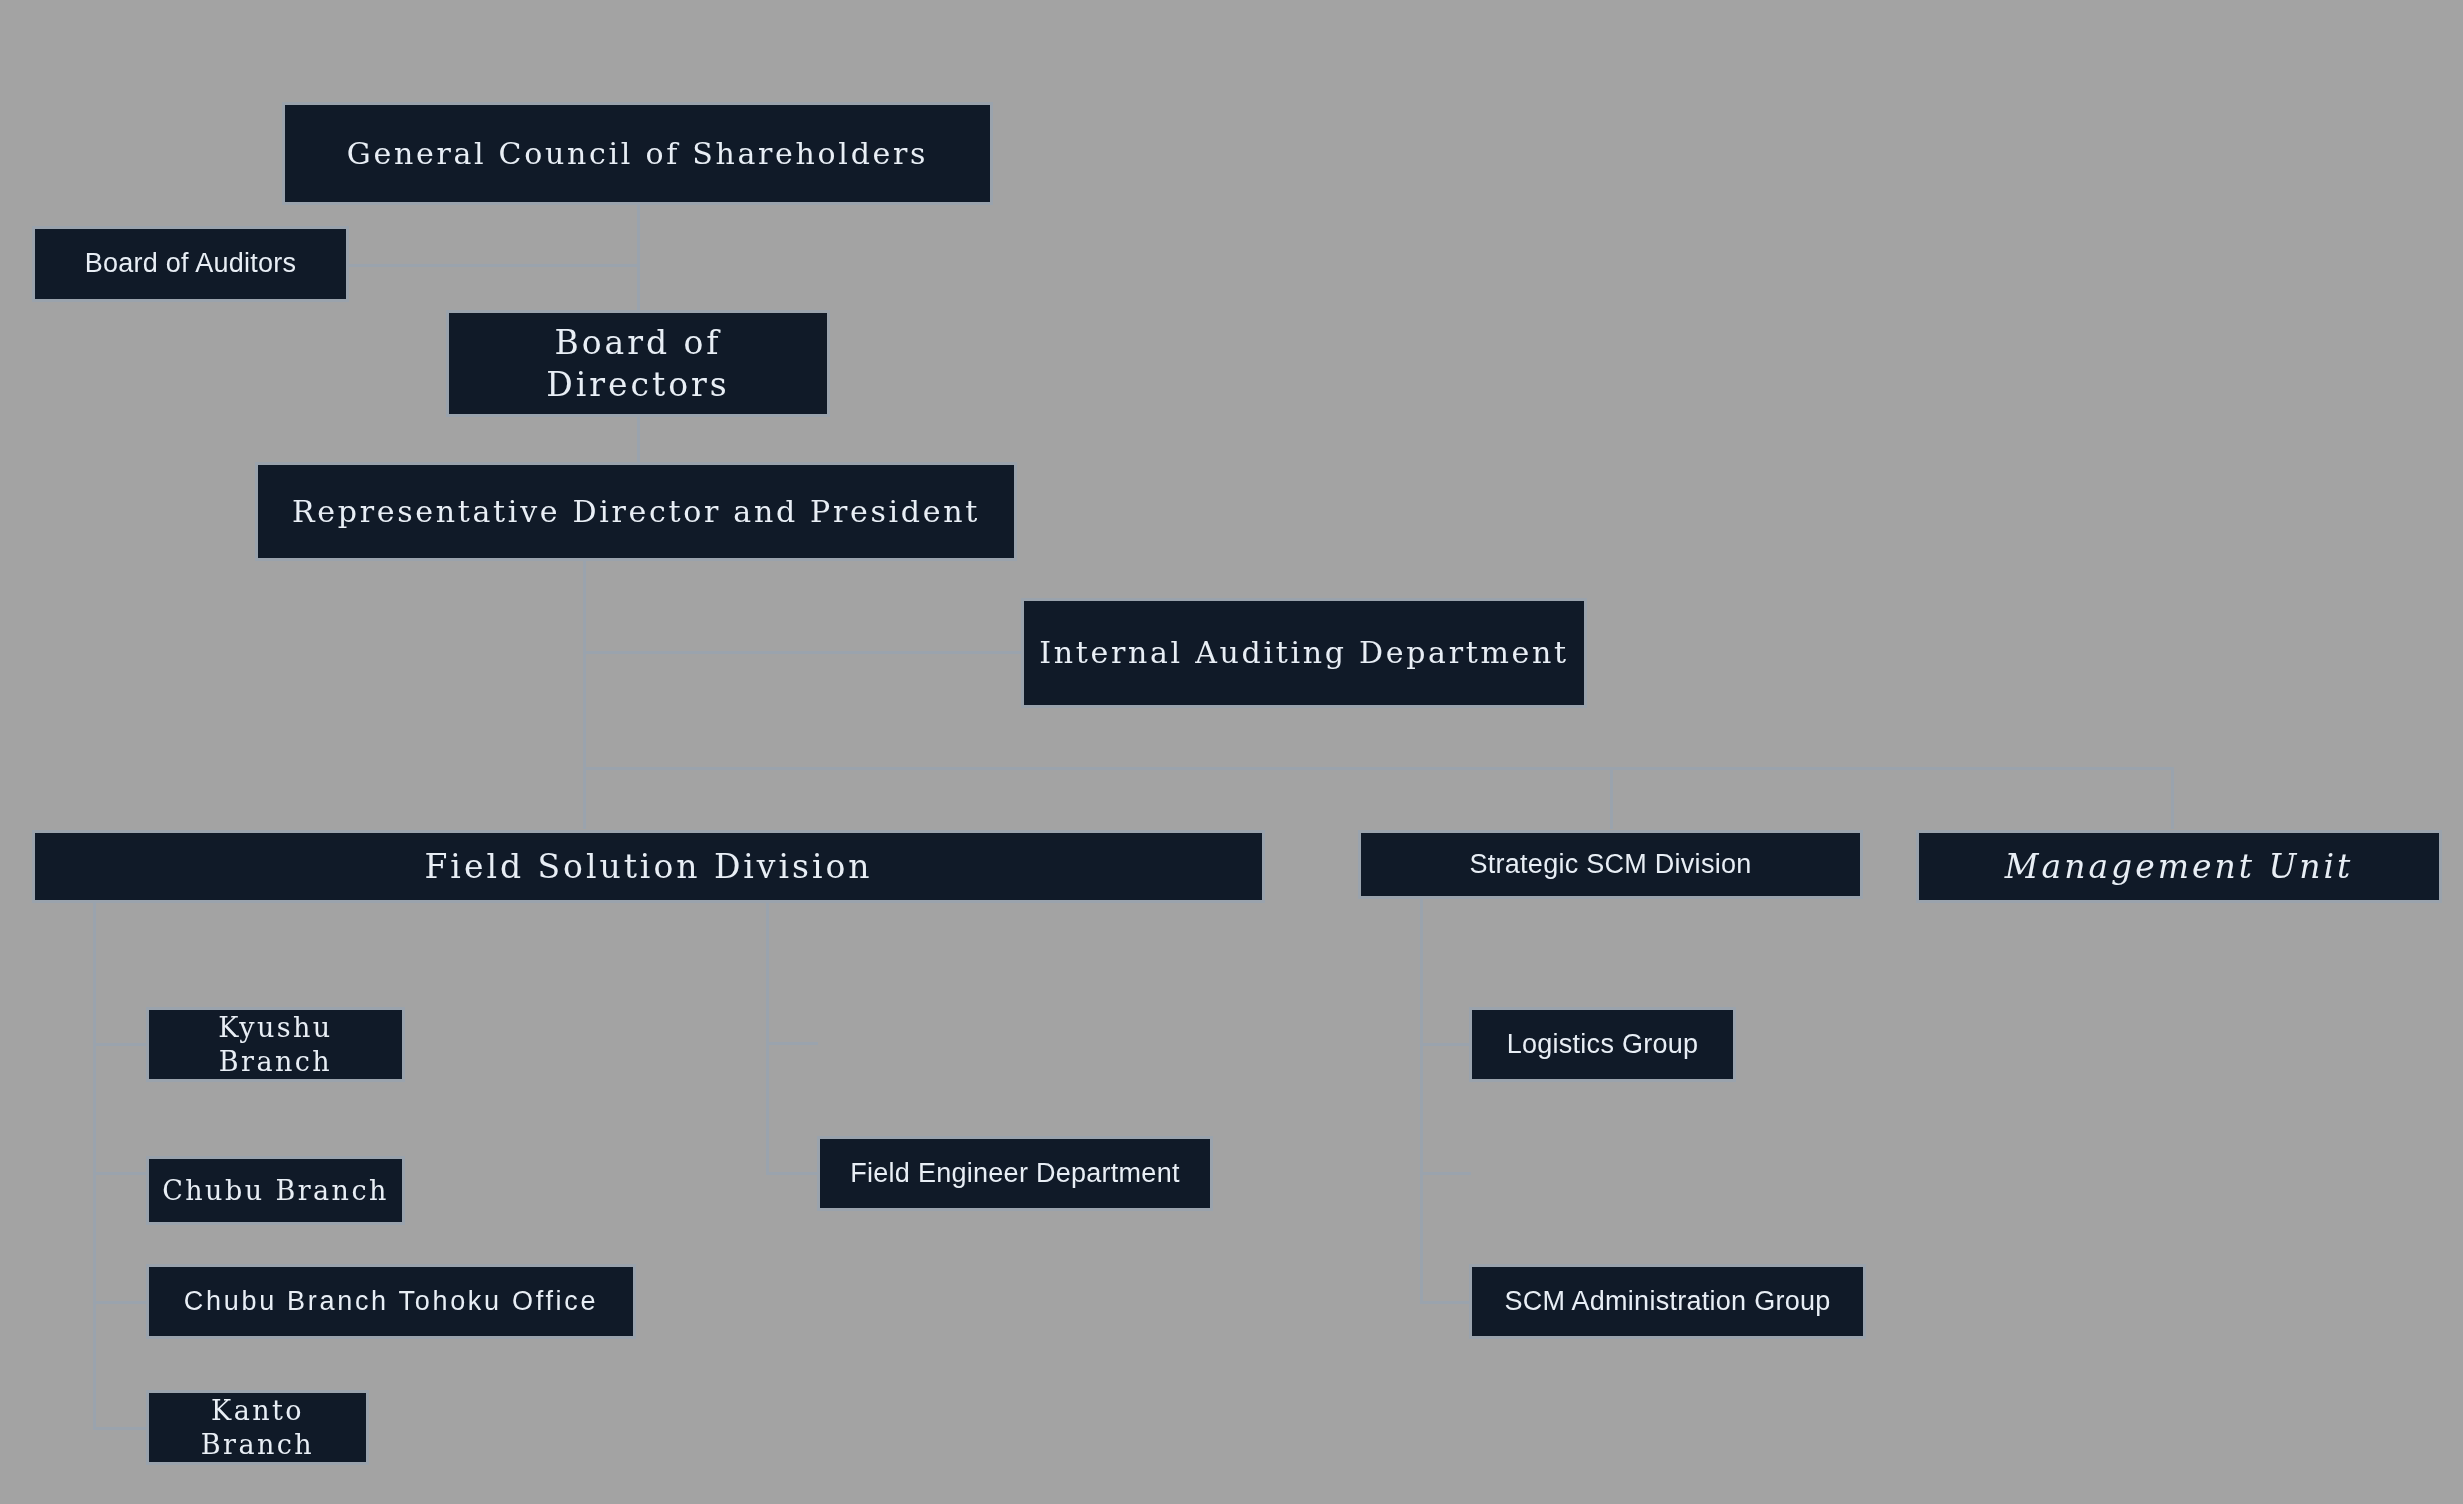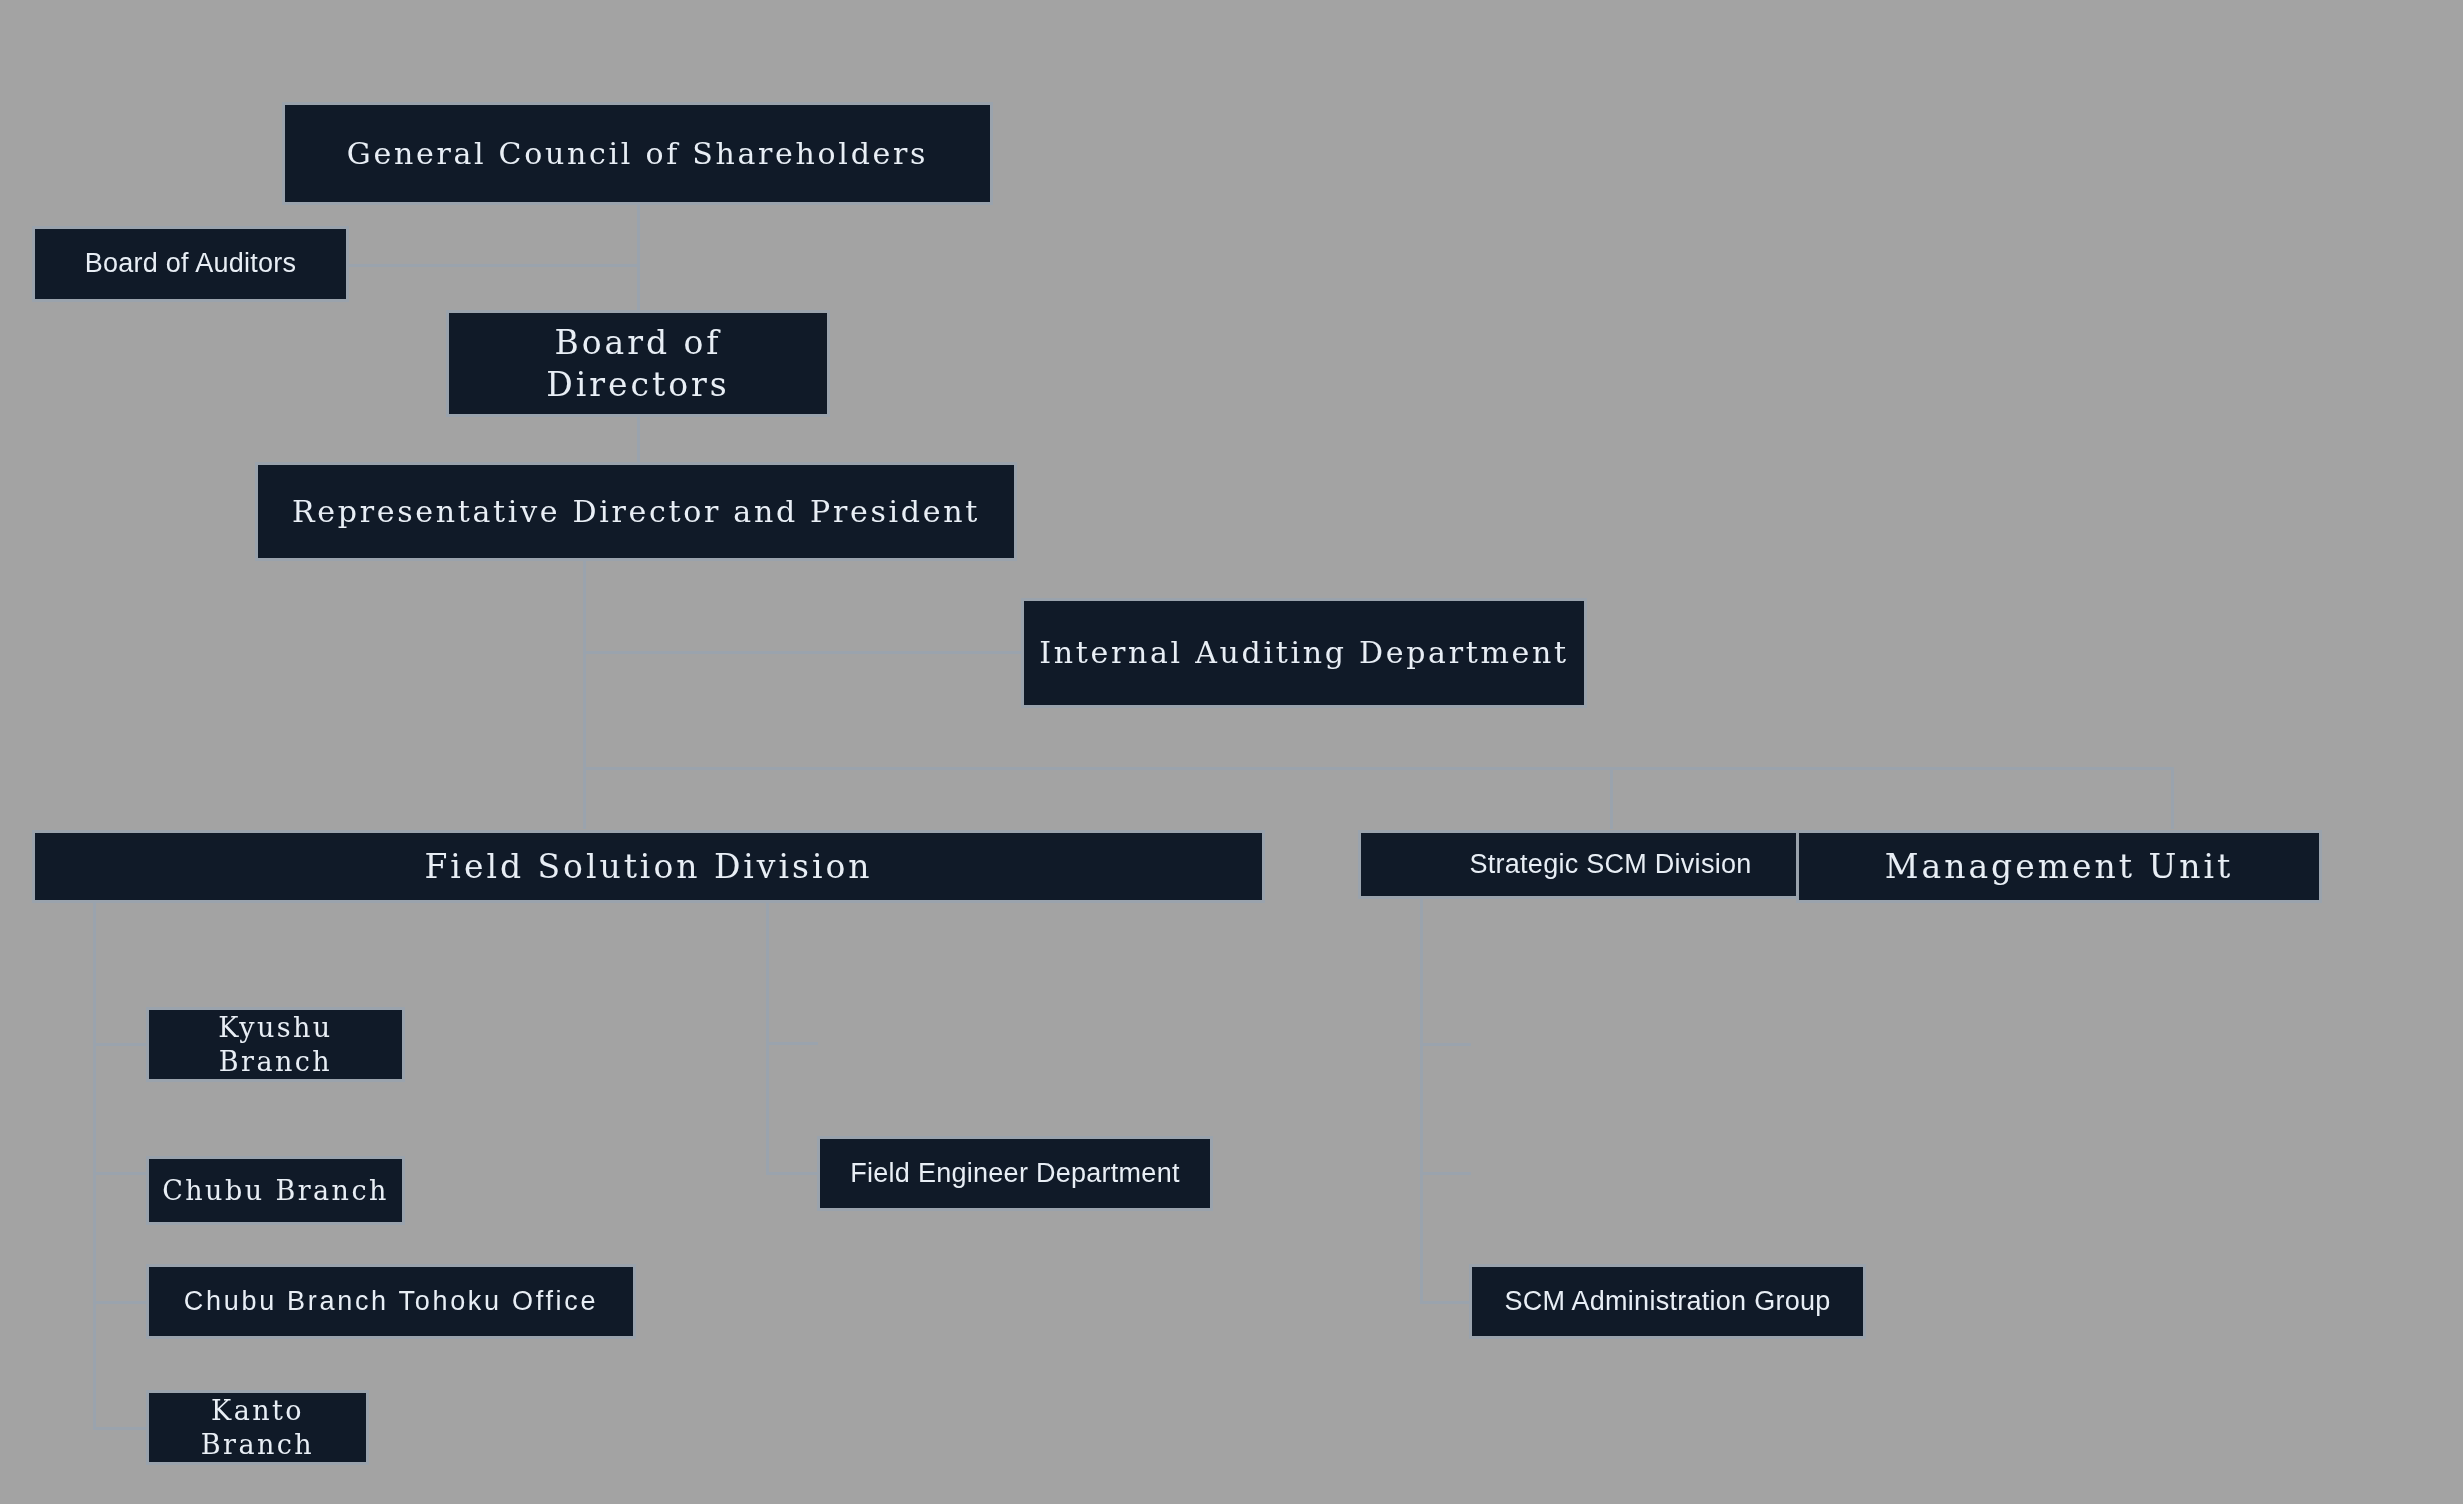--- a/index.html
+++ b/index.html
@@ -116,21 +116,21 @@
   </div>
 
   <div class="node serif fs-lg" style="left:32px; top:830px; width:1233px; height:73px;">
     <span class="label">Field Solution Division</span>
   </div>
 
   <div class="node sans fs-md" style="left:1358px; top:830px; width:505px; height:69px;">
     <span class="label">Strategic SCM Division</span>
   </div>
 
-  <div class="node serif fs-lg" style="left:1796px; top:830px; width:526px; height:73px;">
+  <div class="node serif fs-lg" style="left:1916px; top:830px; width:526px; height:73px;font-style:italic;">
     <span class="label">Management Unit</span>
   </div>
 
   <div class="node serif fs-md" style="left:146px; top:1007px; width:259px; height:75px;">
     <span class="label">Kyushu Branch</span>
   </div>
 
   <div class="node serif fs-md" style="left:146px; top:1156px; width:259px; height:69px;">
     <span class="label">Chubu Branch</span>
   </div>
@@ -141,20 +141,23 @@
 
   <div class="node serif fs-md" style="left:146px; top:1390px; width:223px; height:75px;">
     <span class="label">Kanto Branch</span>
   </div>
 
 
   <div class="node sans fs-md" style="left:817px; top:1136px; width:396px; height:75px;">
     <span class="label">Field Engineer Department</span>
   </div>
 
+  <div class="node sans fs-md" style="left:1469px; top:1007px; width:267px; height:75px;">
+    <span class="label">Logistics Group</span>
+  </div>
 
 
   <div class="node sans fs-md" style="left:1469px; top:1264px; width:397px; height:75px;">
     <span class="label">SCM Administration Group</span>
   </div>
 
 </div>
 
 
 </body></html>

